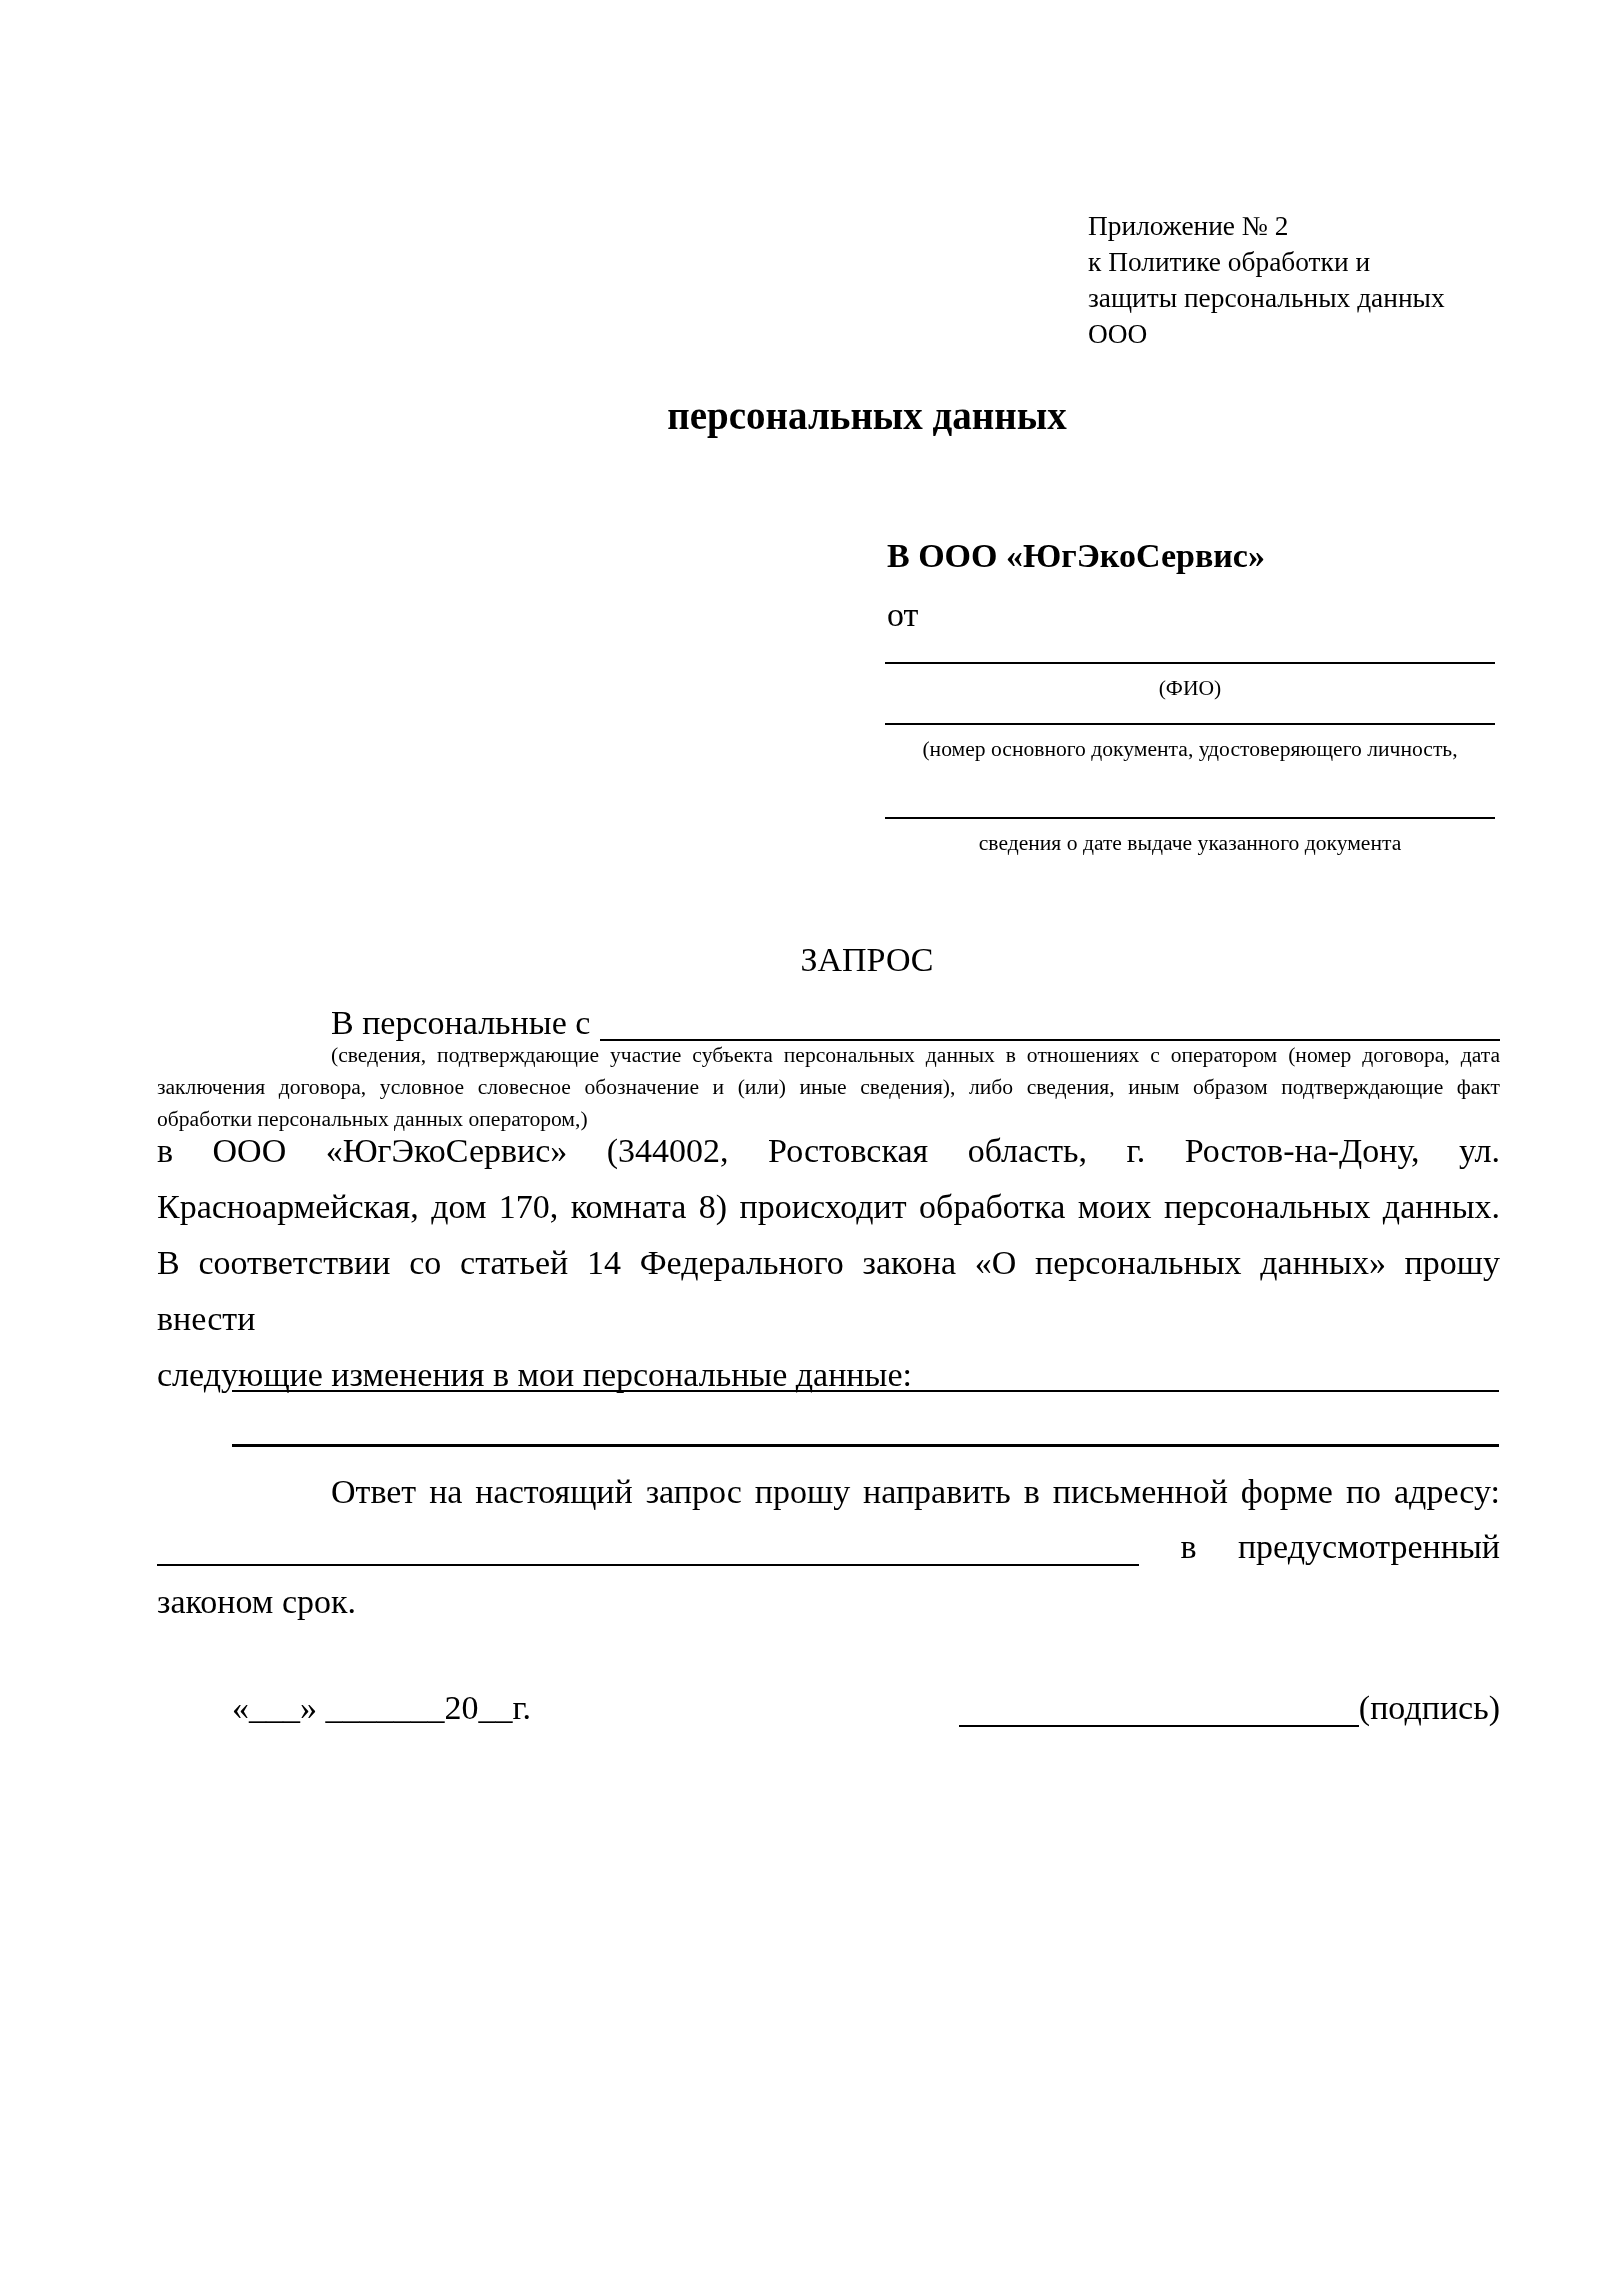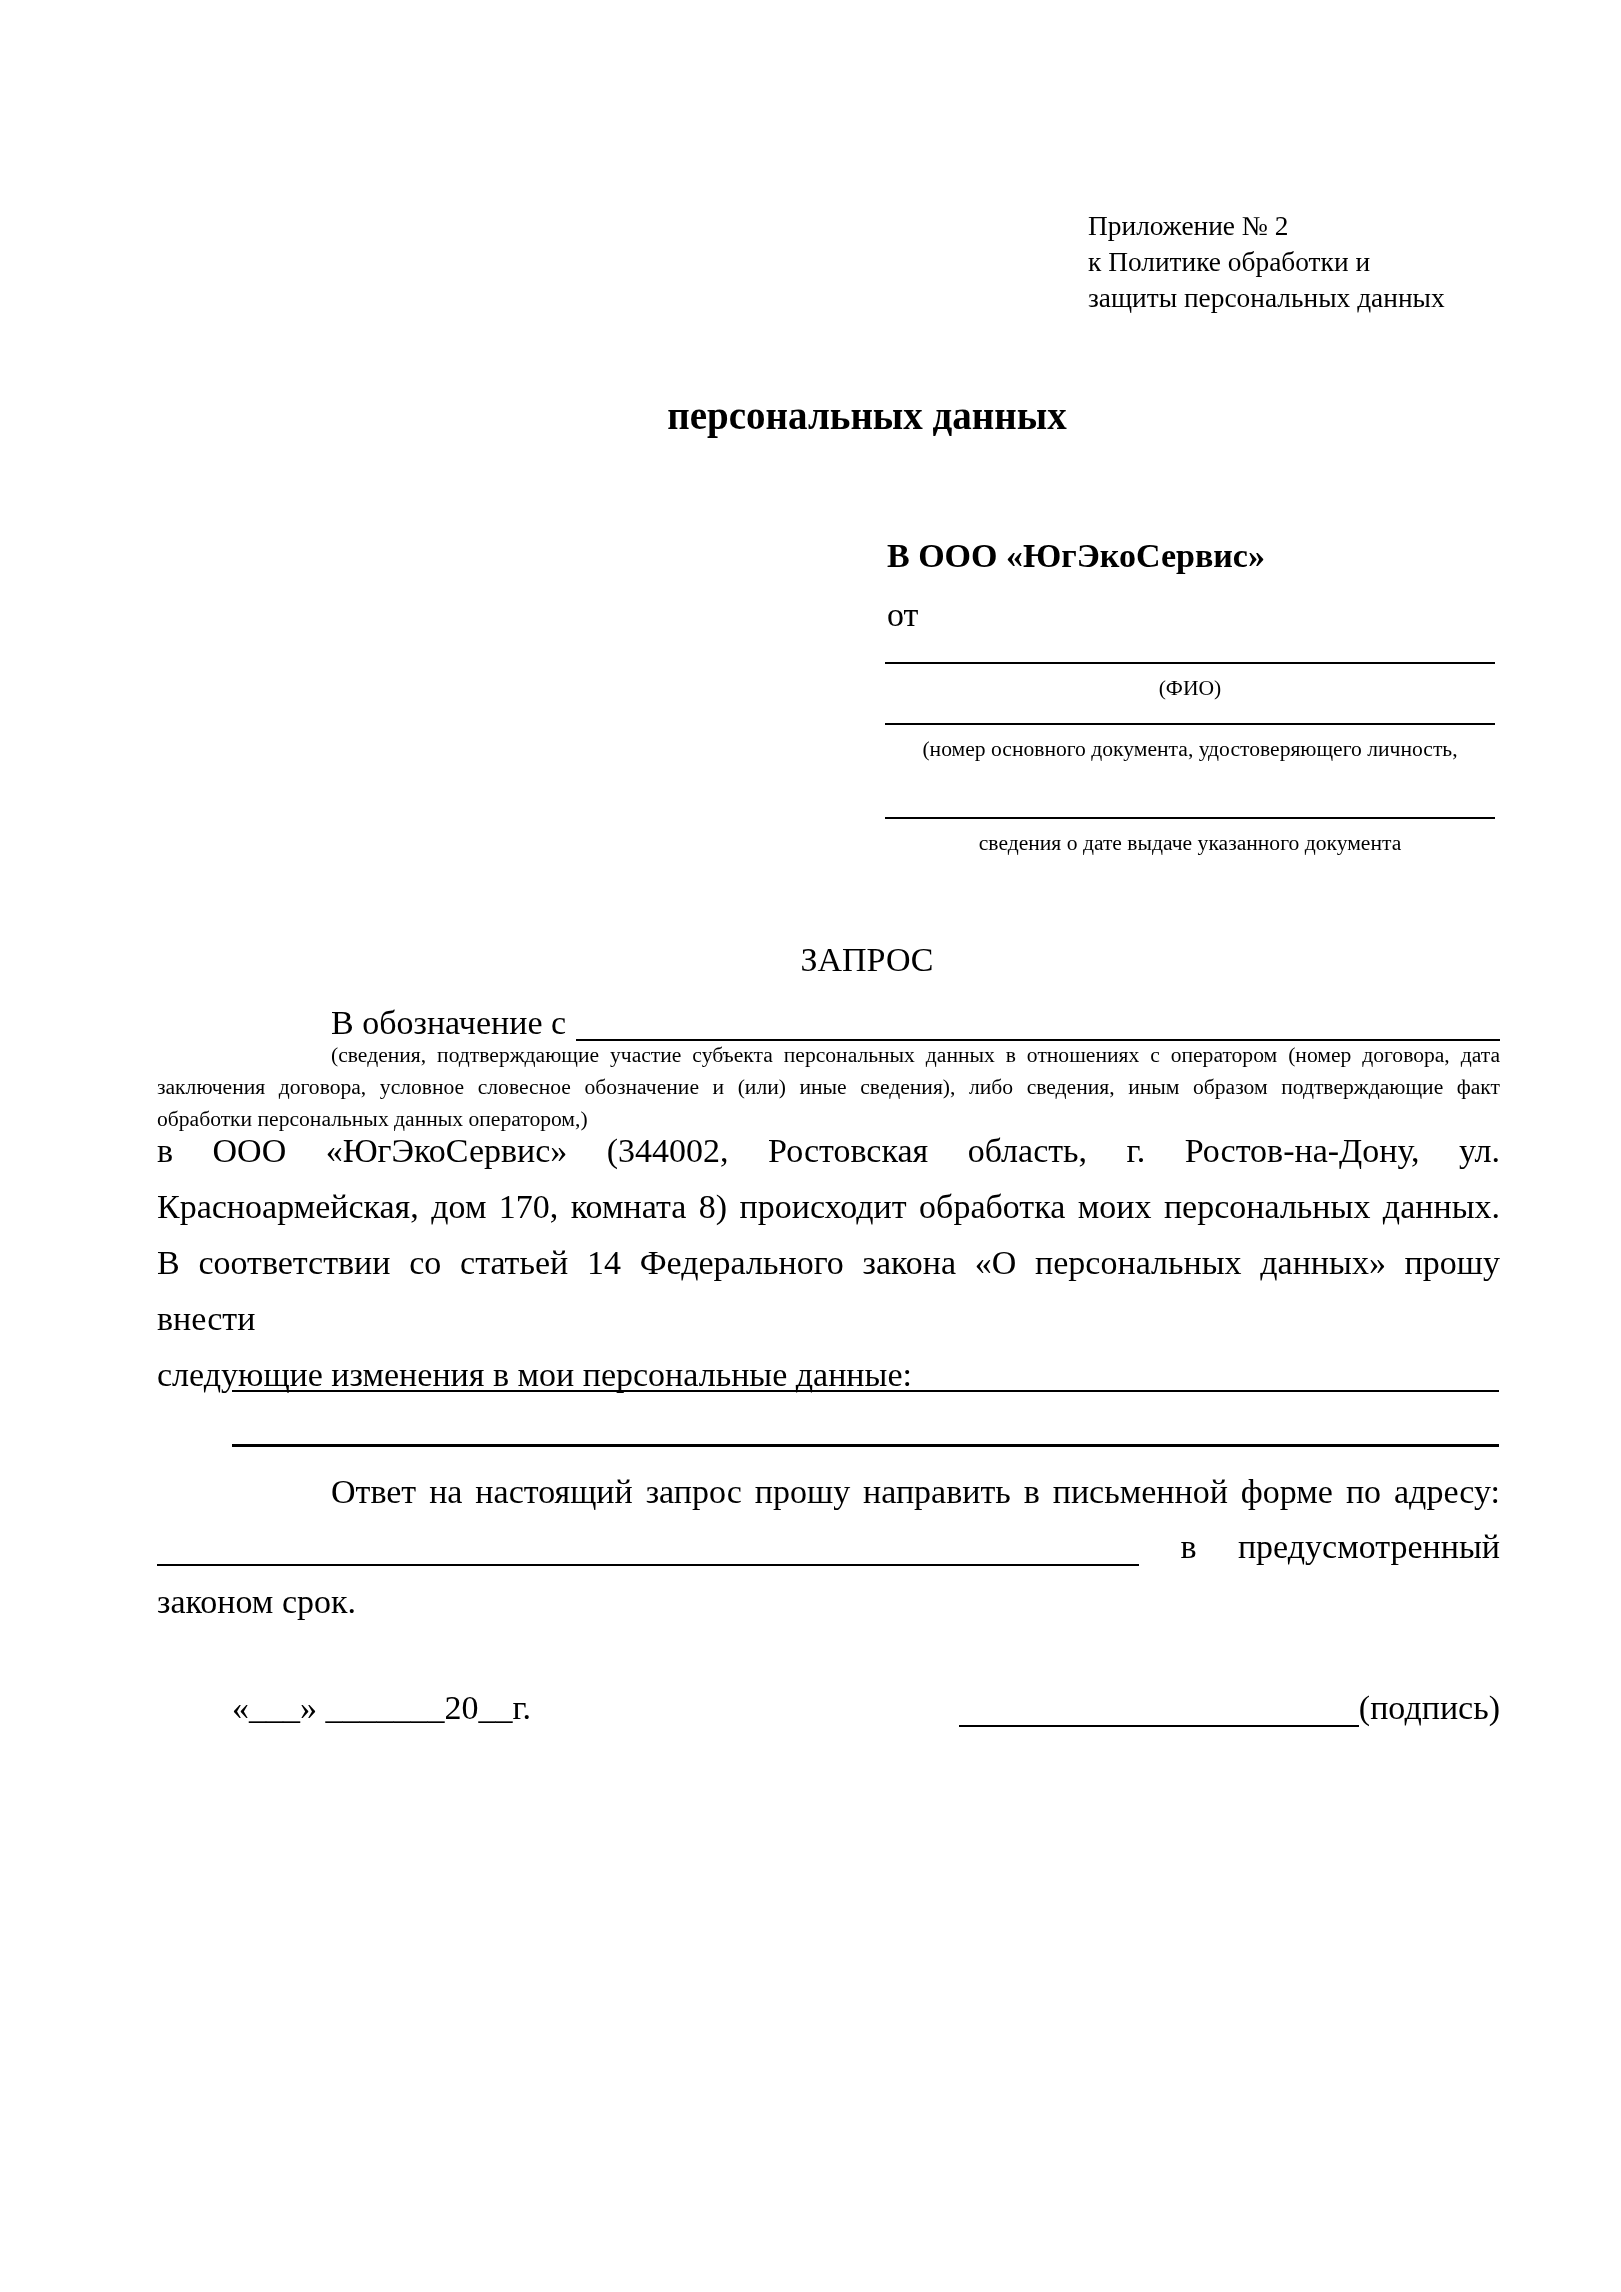--- a/index.html
+++ b/index.html
@@ -71,20 +71,21 @@
 </style>
 </head>
 <body>
 
 <div class="page">
 
   <div class="abs appendix">
     <div>Приложение № 2</div>
     <div>к Политике обработки и</div>
     <div>защиты персональных данных</div>
+    <div>ООО</div>
   </div>
 
   <div class="abs doc-title">
     <div>персональных данных</div>
   </div>
 
   <div class="abs org">В ООО «ЮгЭкоСервис»</div>
   <div class="abs from">от</div>
 
   <div class="abs field f1">
@@ -94,21 +95,21 @@
     <span>(номер основного документа, удостоверяющего личность,</span>
   </div>
   <div class="abs field f3">
     <span>сведения о дате выдаче указанного документа</span>
   </div>
 
   <div class="abs req-heading">ЗАПРОС</div>
 
   <div class="abs consent-row">
     <span class="consent-indent"></span>
-    <span class="consent-text">В обозначение с</span>
+    <span class="consent-text">В персональные с</span>
     <span class="consent-fill"></span>
   </div>
 
   <div class="abs intro-caption">
     <div class="cap-line">(сведения, подтверждающие участие субъекта персональных данных в отношениях с оператором (номер договора, дата</div>
     <div class="cap-line">заключения договора, условное словесное обозначение и (или) иные сведения), либо сведения, иным образом подтверждающие факт</div>
     <div class="cap-line">обработки персональных данных оператором,)</div>
   </div>
 
   <div class="abs body-par">

